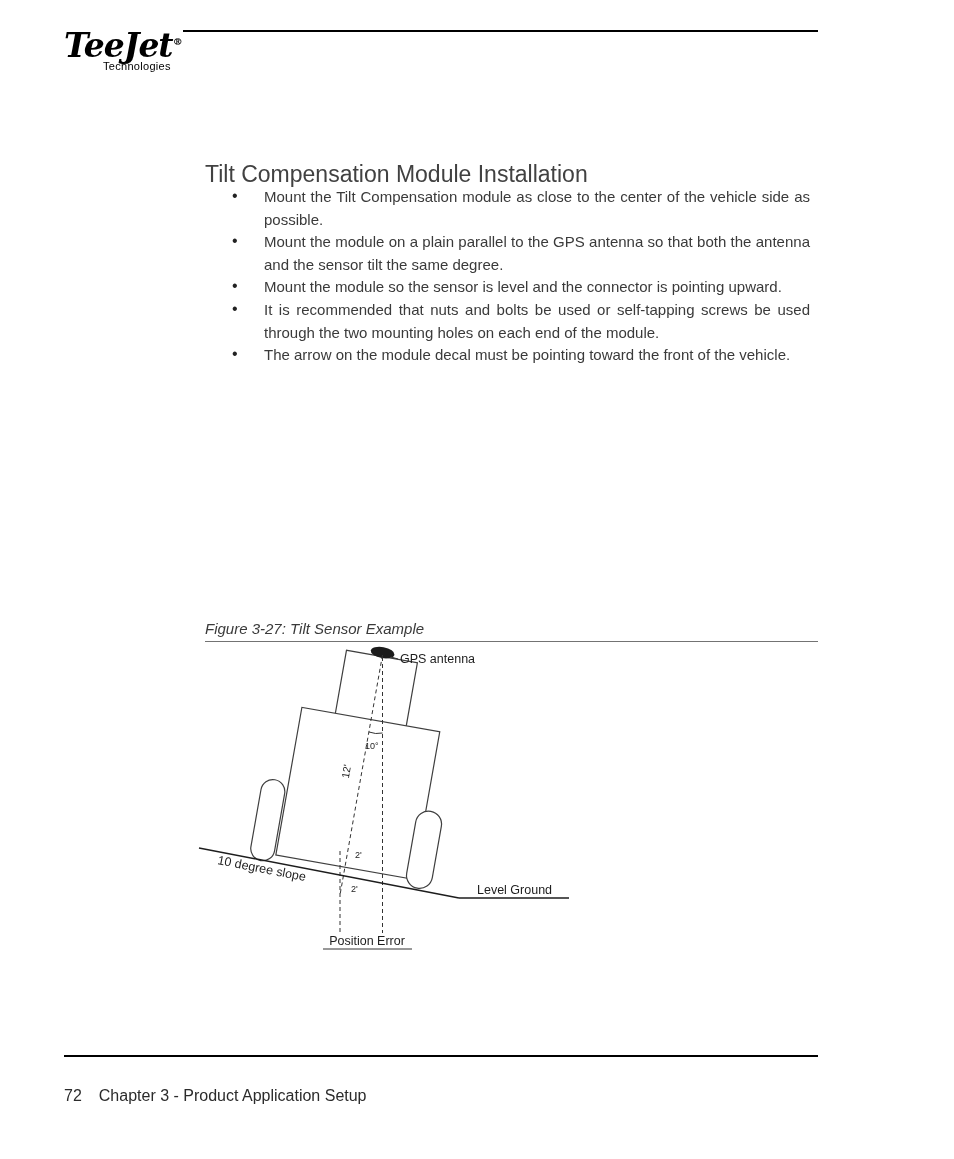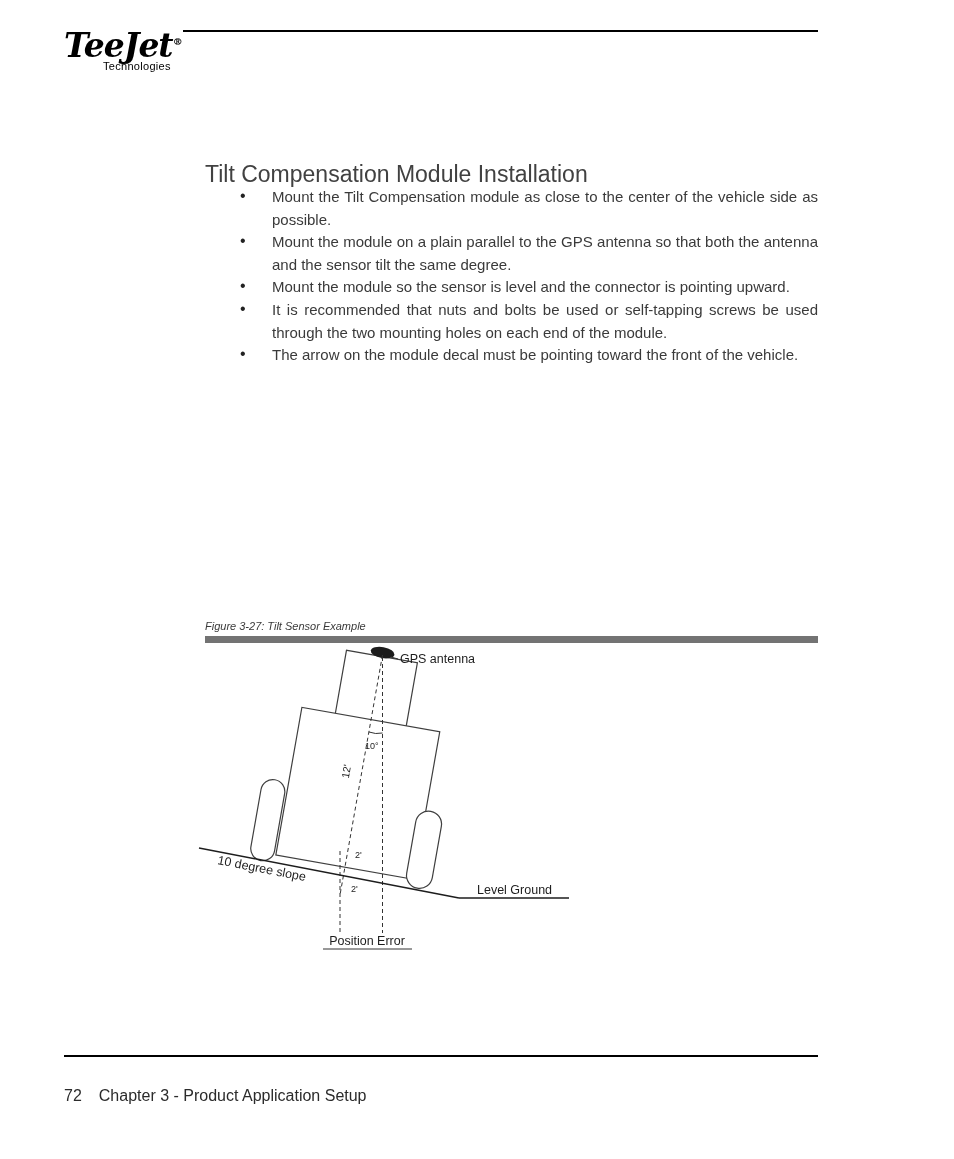--- a/index.html
+++ b/index.html
@@ -17,32 +17,32 @@
                font-size:33px; line-height:0.95; color:#000; letter-spacing:-1px; }
   .logo-main sup { font-size:10px; font-style:normal; letter-spacing:0; }
   .logo-sub { font-size:11px; font-weight:normal; color:#000; margin-left:39px; margin-top:-1px;
               letter-spacing:0.3px; line-height:1.1; }
   .header-rule { flex:1; border-bottom:2.5px solid #000; margin-bottom:1px; }
 
   
   .title { position:absolute; left:205px; top:132px; font-size:23px; color:#414141; }
 
   
-  .bullets { position:absolute; left:240px; top:186px; width:578px; list-style:none; }
+  .bullets { position:absolute; left:232px; top:186px; width:578px; list-style:none; }
   .bullets li { position:relative; padding-left:32px; font-size:15px; line-height:22.6px;
                 text-align:justify; color:#3a3a3a; }
   .bullets li::before { content:"\2022"; position:absolute; left:0; top:-1px; font-size:16px; color:#222; }
 
   
   .paragraph { position:absolute; left:205px; top:527px; width:613px; font-size:15px;
                line-height:23px; text-align:justify; color:#3a3a3a; }
 
   
-  .caption { position:absolute; left:205px; top:620px; width:613px; font-size:11px;
-             font-style:italic; color:#3a3a3a; border-bottom:7px solid #737373; padding-bottom:4px; }
+  .caption { position:absolute; left:205px; top:620px; width:613px; font-size:15px;
+             font-style:italic; color:#3a3a3a; border-bottom:1px solid #737373; padding-bottom:4px; }
 
   
   .figure { position:absolute; left:194px; top:645px; width:390px; height:310px; }
   svg text { font-family:"Liberation Sans","DejaVu Sans",sans-serif; fill:#1d1d1d; }
 
   
   .footer-rule { position:absolute; left:64px; top:1055px; width:754px; border-top:2px solid #000; }
   .footer { position:absolute; left:64px; top:1087px; font-size:16px; color:#2b2b2b; }
   .footer .chapter { margin-left:17px; }
 </style>

